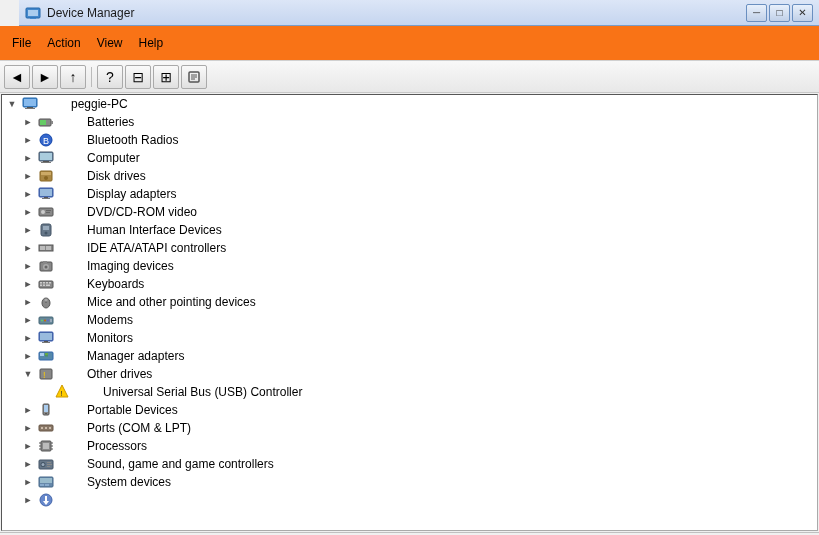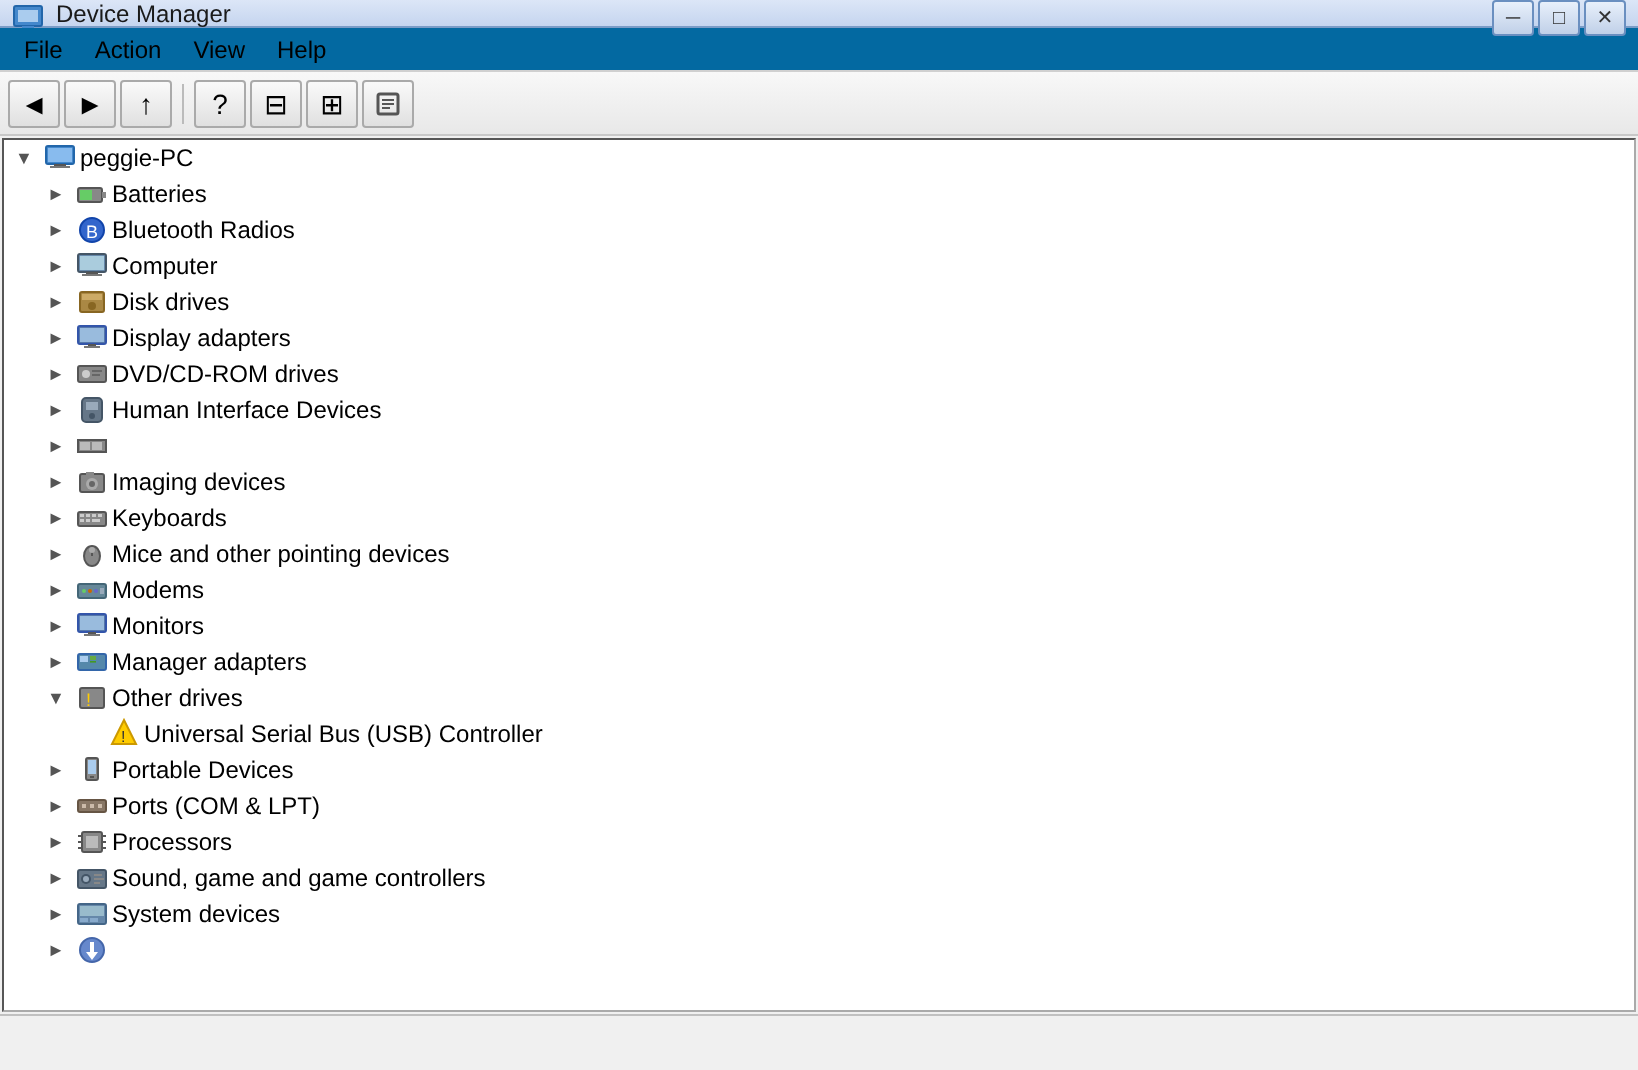--- a/index.html
+++ b/index.html
@@ -6,26 +6,27 @@
     body {
       font-family: 'Segoe UI', Tahoma, sans-serif;
       font-size: 12px;
       background: #f0f0f0;
       width: 819px;
       height: 535px;
       overflow: hidden;
     }
     .title-bar {
       background: linear-gradient(to bottom, #dce6f7, #c5d5ef);
-      height: 14px;
-      display: flex;
-      align-items: flex-start;
+      height: 26px;
+      display: flex;
+      align-items: center;
       padding: 0 6px;
       border-bottom: 1px solid #7a9cc7;
       user-select: none;
+      margin-left: 19px;
     }
     .title-bar-icon {
       width: 16px;
       height: 16px;
       margin-right: 6px;
     }
     .title-bar-title {
       font-size: 12px;
       color: #1a1a1a;
       flex: 1;
@@ -41,24 +42,24 @@
       border: 1px solid #6a8fc0;
       border-radius: 2px;
       display: flex;
       align-items: center;
       justify-content: center;
       font-size: 10px;
       cursor: pointer;
       color: #333;
     }
     .menu-bar {
-      background: #0369a1;
-      display: flex;
-      align-items: center;
-      height: 22px;
+      background: #f97316;
+      display: flex;
+      align-items: center;
+      height: 35px;
       border-bottom: 1px solid #d0d0d0;
       padding: 0 4px;
     }
     .menu-item {
       padding: 2px 8px;
       font-size: 12px;
       cursor: pointer;
       border-radius: 2px;
     }
     .toolbar {
@@ -127,20 +128,21 @@
       height: 16px;
       margin: 0 2px;
       display: flex;
       align-items: center;
       justify-content: center;
       flex-shrink: 0;
     }
     .item-label {
       font-size: 12px;
       color: #000;
+      margin-left: 31px;
     }
   </style>
 </head>
 <body>
 
 <div>
   <div class="title-bar">
     <span class="title-bar-icon">
       <svg width="16" height="16" viewBox="0 0 16 16">
         <rect x="1" y="3" width="14" height="10" rx="1" fill="#4488cc" stroke="#2266aa" stroke-width="1"></rect>
@@ -256,21 +258,21 @@
     <div class="tree-item" style="padding-left: 18px;">
       <span class="expander">►</span>
       <span class="item-icon">
         <svg width="16" height="16" viewBox="0 0 16 16">
           <rect x="1" y="4" width="14" height="8" rx="1" fill="#888" stroke="#555" stroke-width="1"></rect>
           <circle cx="5" cy="8" r="2" fill="#cccccc"></circle>
           <rect x="8" y="6" width="5" height="1" fill="#666"></rect>
           <rect x="8" y="8" width="4" height="1" fill="#666"></rect>
         </svg>
       </span>
-      <span class="item-label">DVD/CD-ROM drives</span>
+      <span class="item-label">DVD/CD-ROM video</span>
     </div>
     <div class="tree-item" style="padding-left: 18px;">
       <span class="expander">►</span>
       <span class="item-icon">
         <svg width="16" height="16" viewBox="0 0 16 16">
           <rect x="3" y="2" width="10" height="12" rx="2" fill="#667788" stroke="#445566" stroke-width="1"></rect>
           <rect x="5" y="4" width="6" height="4" fill="#99aabb"></rect>
           <circle cx="8" cy="11" r="1.5" fill="#445566"></circle>
         </svg>
       </span>
@@ -278,20 +280,21 @@
     </div>
     <div class="tree-item" style="padding-left: 18px;">
       <span class="expander">►</span>
       <span class="item-icon">
         <svg width="16" height="16" viewBox="0 0 16 16">
           <rect x="1" y="5" width="14" height="6" fill="#888" stroke="#555" stroke-width="1"></rect>
           <rect x="2" y="6" width="5" height="4" fill="#bbbbbb"></rect>
           <rect x="8" y="6" width="5" height="4" fill="#bbbbbb"></rect>
         </svg>
       </span>
+      <span class="item-label">IDE ATA/ATAPI controllers</span>
     </div>
     <div class="tree-item" style="padding-left: 18px;">
       <span class="expander">►</span>
       <span class="item-icon">
         <svg width="16" height="16" viewBox="0 0 16 16">
           <rect x="2" y="4" width="12" height="9" rx="1" fill="#888" stroke="#555" stroke-width="1"></rect>
           <circle cx="8" cy="9" r="3" fill="#aaaaaa"></circle>
           <circle cx="8" cy="9" r="1.5" fill="#666"></circle>
           <rect x="5" y="3" width="4" height="2" fill="#888"></rect>
         </svg>

